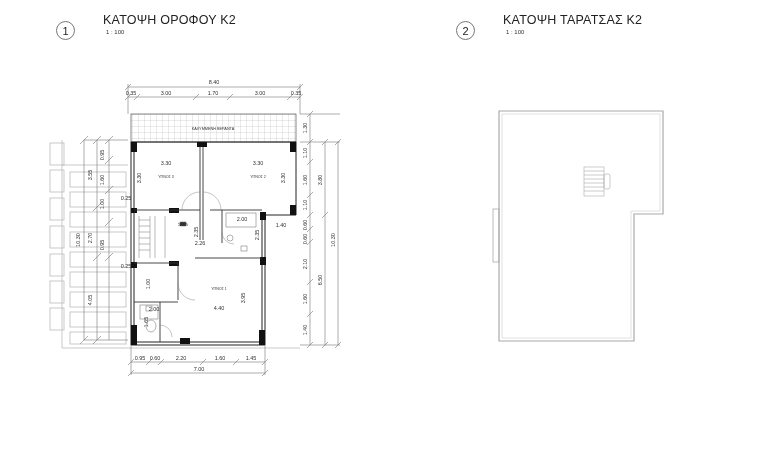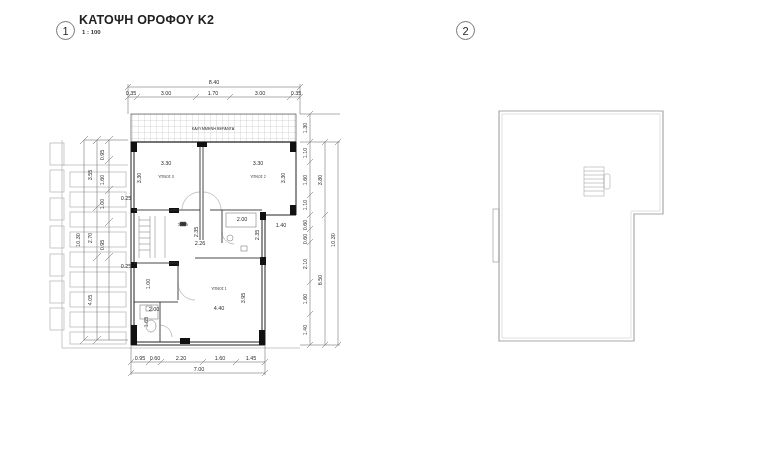--- a/index.html
+++ b/index.html
@@ -1,39 +1,43 @@
 <!DOCTYPE html>
 <html><head>
   <meta charset="utf-8">
   <style>
     html, body { margin: 0; padding: 0; background: #ffffff; }
     body { width: 768px; height: 461px; overflow: hidden; position: relative; font-family: "Liberation Sans", sans-serif; }
     .sheet { position: absolute; left: 0; top: 0; width: 768px; height: 461px; }
     .title-block { position: absolute; display: flex; align-items: flex-start; }
     .badge { width: 17px; height: 17px; border: 1px solid #777; border-radius: 50%; font-size: 11px; color: #222; display: flex; align-items: center; justify-content: center; margin-top: 8px; }
-    .title-text { margin-left: 4px; font-weight: bold; }
+    .title-text { margin-left: 28px; }
     .title-main { font-size: 12.5px; color: #222; letter-spacing: 0.2px; line-height: 15px; }
     .title-scale { font-size: 6px; color: #333; margin-left: 3px; margin-top: 1px; }
     svg text { font-family: "Liberation Sans", sans-serif; fill: #333; }
   </style>
 </head>
 <body>
 
 <div class="sheet">
 
   <div class="title-block" style="left:56px; top:13px;">
     <div class="badge">1</div>
     <div class="title-text">
       <div class="title-main">ΚΑΤΟΨΗ ΟΡΟΦΟΥ Κ2</div>
       <div class="title-scale">1 : 100</div>
     </div>
   </div>
 
   <div class="title-block" style="left:456px; top:13px;">
     <div class="badge">2</div>
+    <div class="title-text">
+      <div class="title-main">ΚΑΤΟΨΗ  ΤΑΡΑΤΣΑΣ Κ2</div>
+      <div class="title-scale">1 : 100</div>
+    </div>
   </div>
 
   <svg width="768" height="461" style="position:absolute;left:0;top:0;">
     <defs>
       <pattern id="grid" width="6" height="6" patternUnits="userSpaceOnUse">
         <path d="M6 0 L0 0 0 6" fill="none" stroke="#9a9a9a" stroke-width="0.4"></path>
       </pattern>
     </defs>
 
     <g stroke="#bbb" stroke-width="0.8" fill="none">

